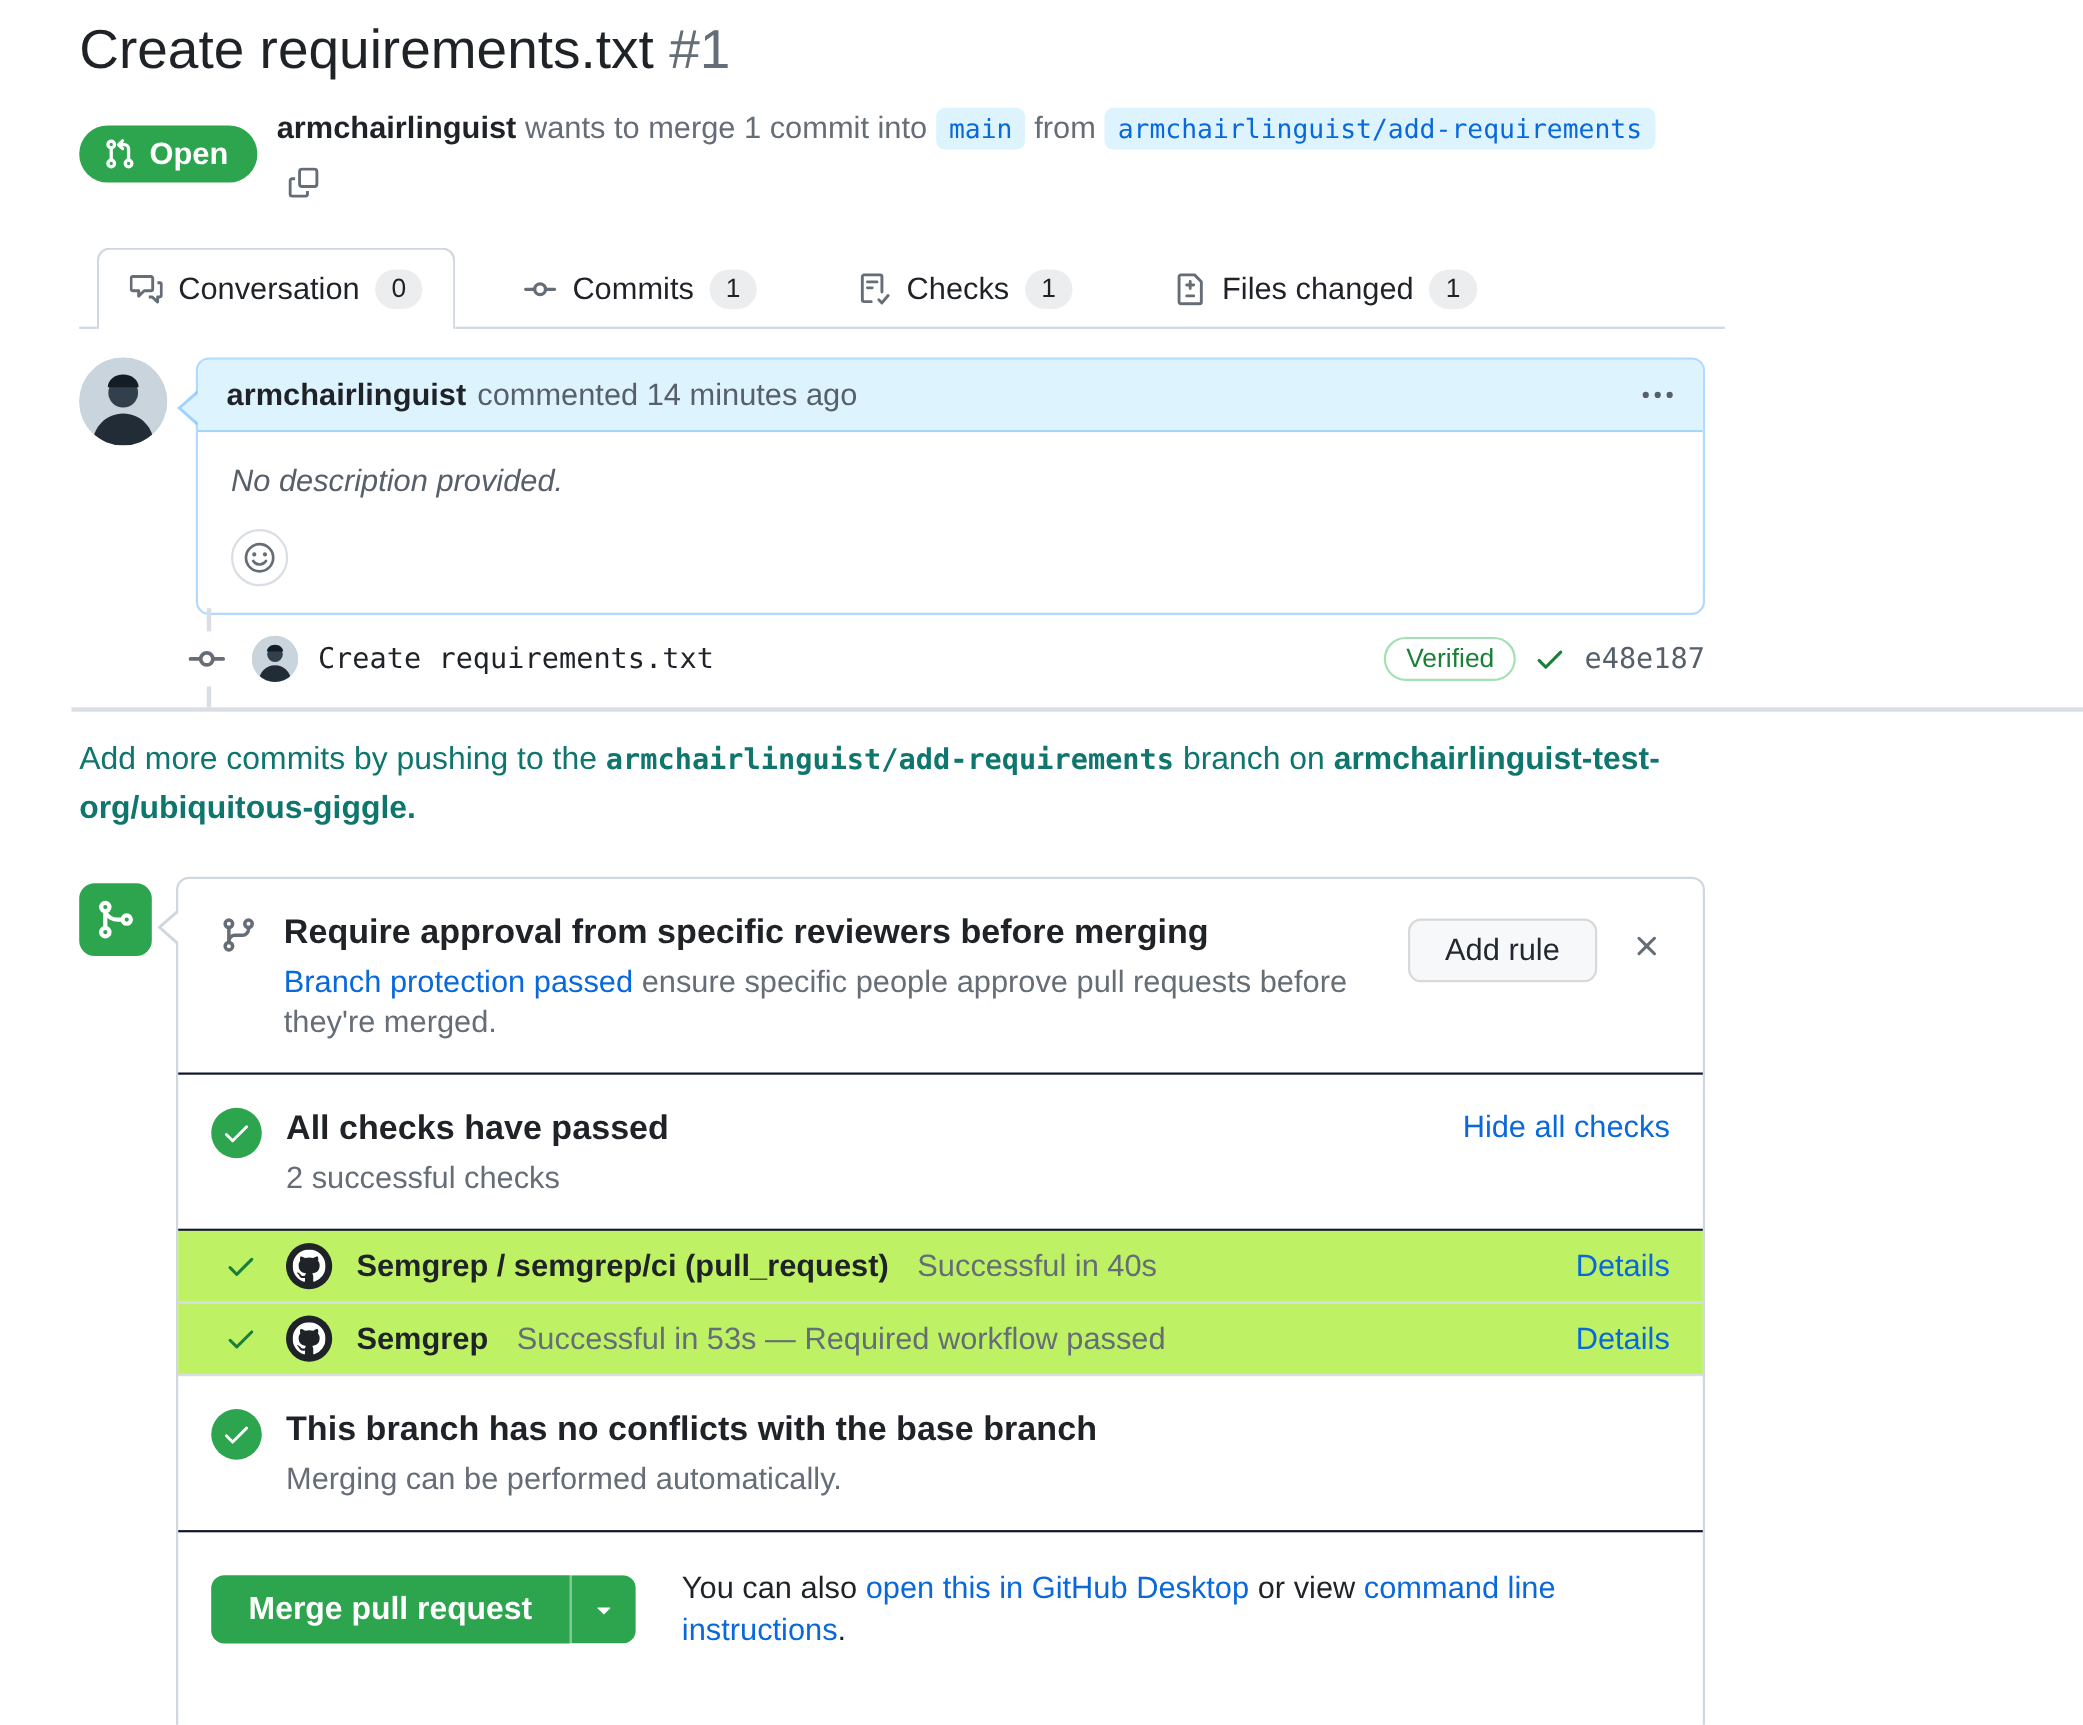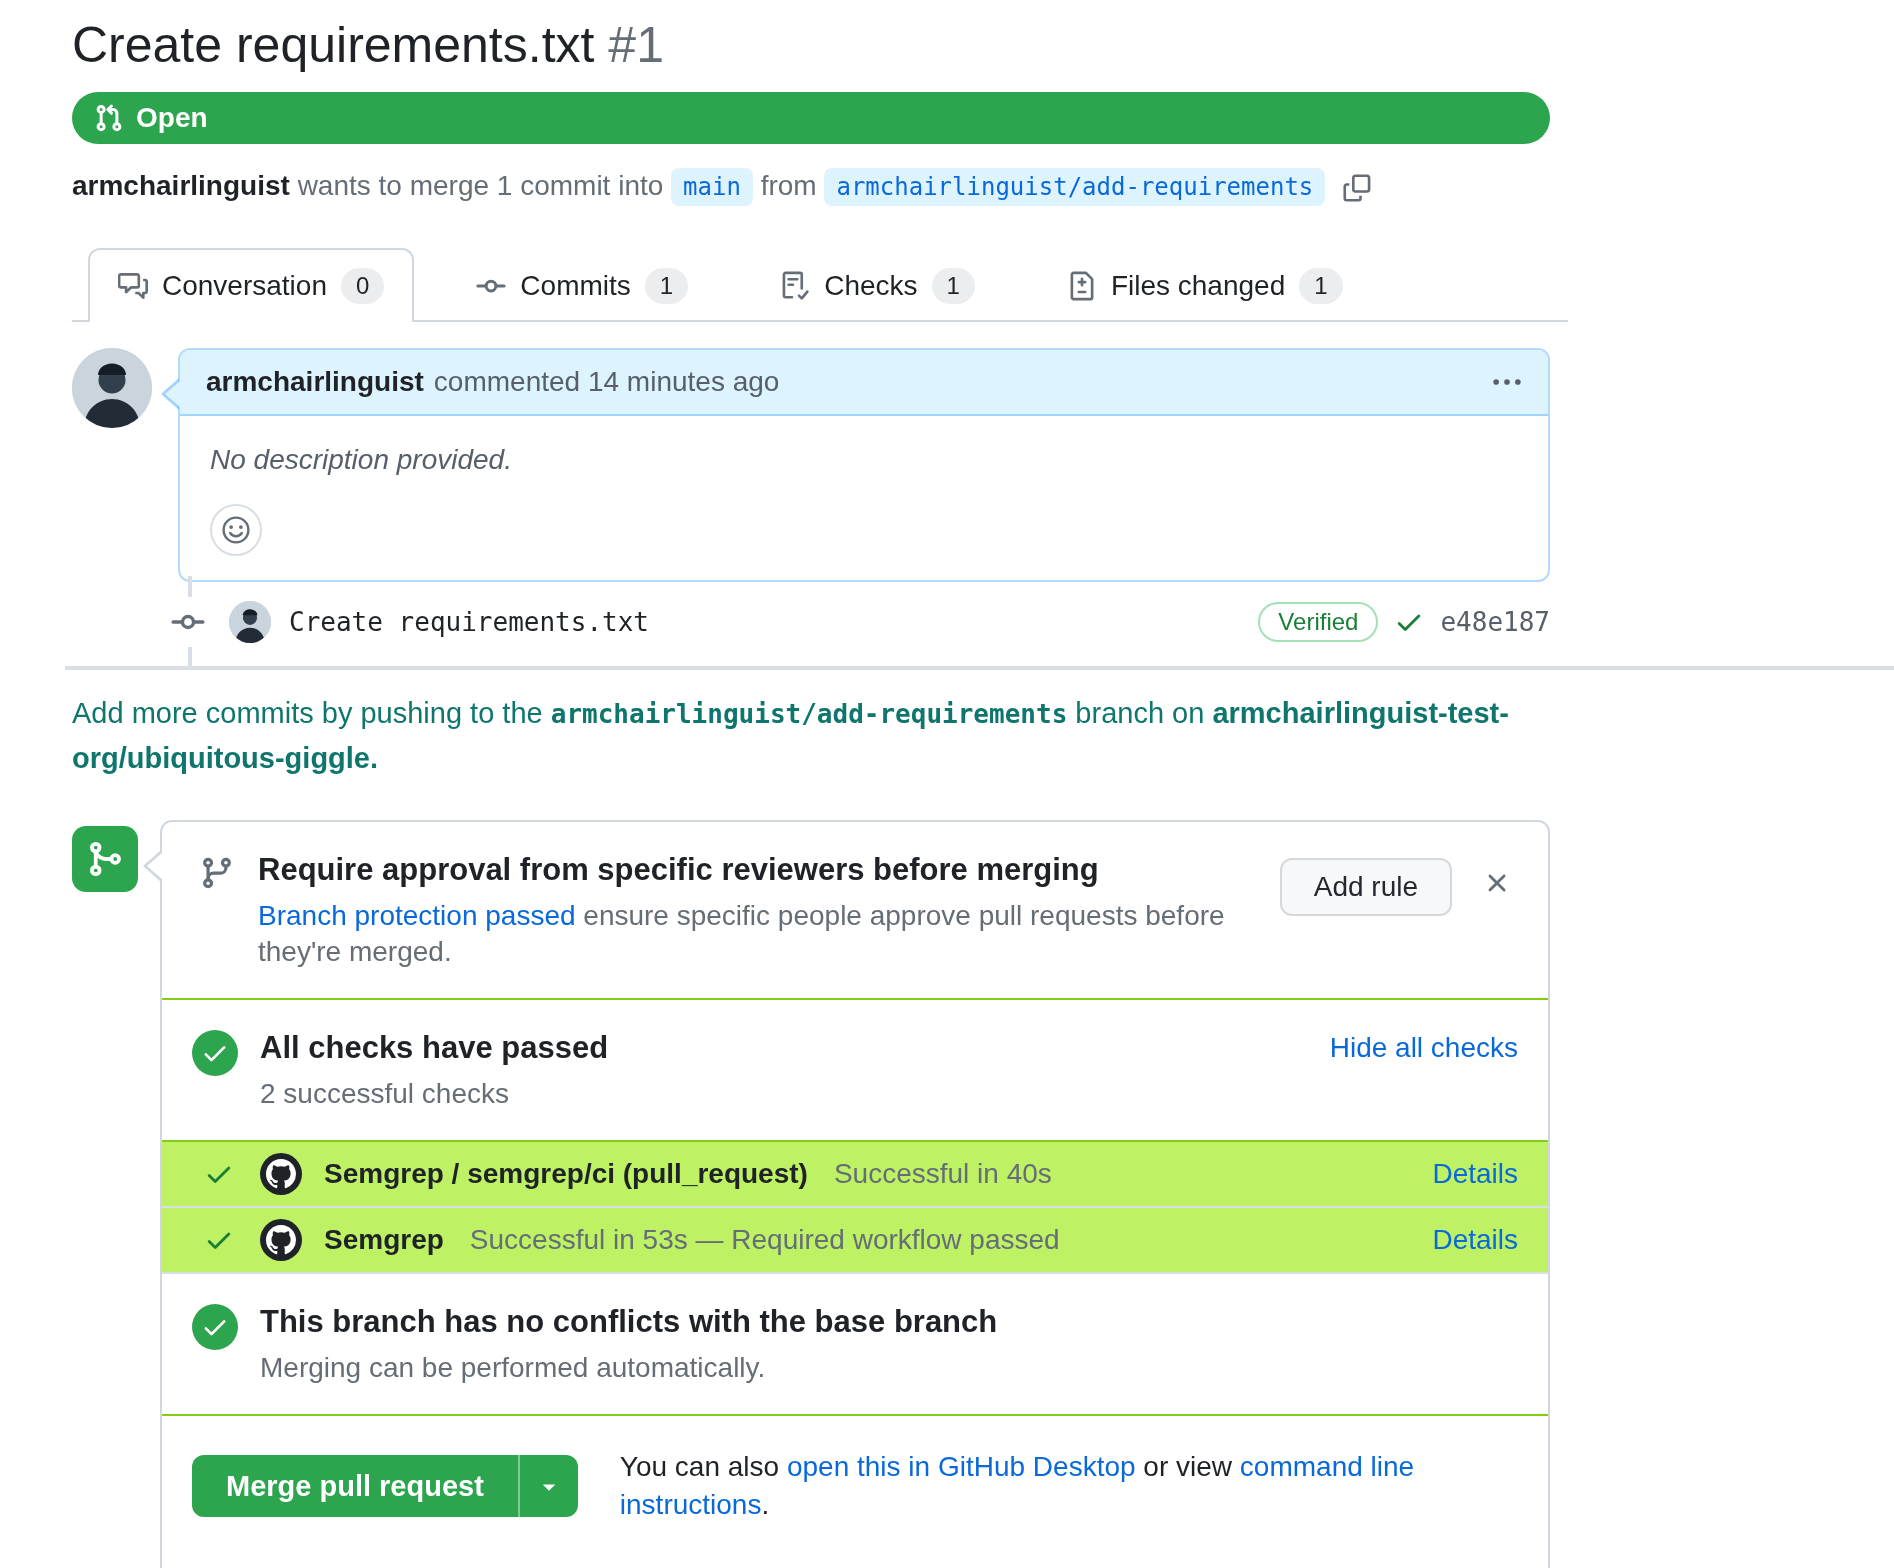--- a/index.html
+++ b/index.html
@@ -14,21 +14,21 @@
   .octicon { display:inline-flex; align-items:center; justify-content:center; flex:none; }
   .octicon svg { display:block; }
   .mono { font-family:"DejaVu Sans Mono","Liberation Mono",monospace; }
 
   .page { padding:14px 0 0 72px; }
 
   
   .pr-title { width:1478px; font-size:50px; font-weight:400; line-height:62px; color:#1f2328; }
   .pr-title .pr-number { color:#656d76; font-weight:400; }
 
-  .pr-meta { margin-top:16px; width:1478px; display:flex; gap:18px;flex-direction:column; }
+  .pr-meta { margin-top:16px; width:1478px; display:flex; align-items:center; gap:18px; }
   .state-badge {
     display:inline-flex; align-items:center; gap:12px; flex:none;
     background:#2da44e; color:#fff; border-radius:999px;
     padding:11px 26px 11px 22px; font-size:28px; font-weight:600; line-height:30px;
   }
   .meta-desc { color:#656d76; font-size:28px; line-height:1.7; }
   .meta-author { color:#1f2328; font-weight:700; }
   .branch-label {
     font-family:"DejaVu Sans Mono","Liberation Mono",monospace;
     font-size:24px; background:#ddf4ff; color:#0969da;
@@ -124,21 +124,21 @@
     border:2px solid #d0d7de; border-radius:12px; min-height:830px;
   }
   .merge-box::before {
     content:""; position:absolute; top:28px; left:-19px;
     border:16px solid transparent; border-left:0; border-right:18px solid #d0d7de;
   }
   .merge-box::after {
     content:""; position:absolute; top:30px; left:-15px;
     border:14px solid transparent; border-left:0; border-right:16px solid #ffffff;
   }
-  .box-section { display:flex; align-items:flex-start; padding:28px 30px; border-bottom:2px solid #84cc16; }
+  .box-section { display:flex; align-items:flex-start; padding:28px 30px; border-bottom:2px solid #0f172a; }
   .section-branch-icon { color:#656d76; margin:6px 24px 0 8px; }
   .section-text { flex:1; min-width:0; }
   .section-text h3 { font-size:31px; font-weight:600; line-height:40px; color:#1f2328; }
   .section-text .sub { margin-top:8px; font-size:28px; line-height:36px; color:#656d76; }
   .btn-secondary {
     margin-left:24px; margin-top:8px; flex:none;
     background:#f6f8fa; border:2px solid rgba(31,35,40,0.15); border-radius:12px;
     color:#24292f; font-family:inherit; font-size:28px; font-weight:500;
     padding:11px 32px; cursor:pointer;
   }

